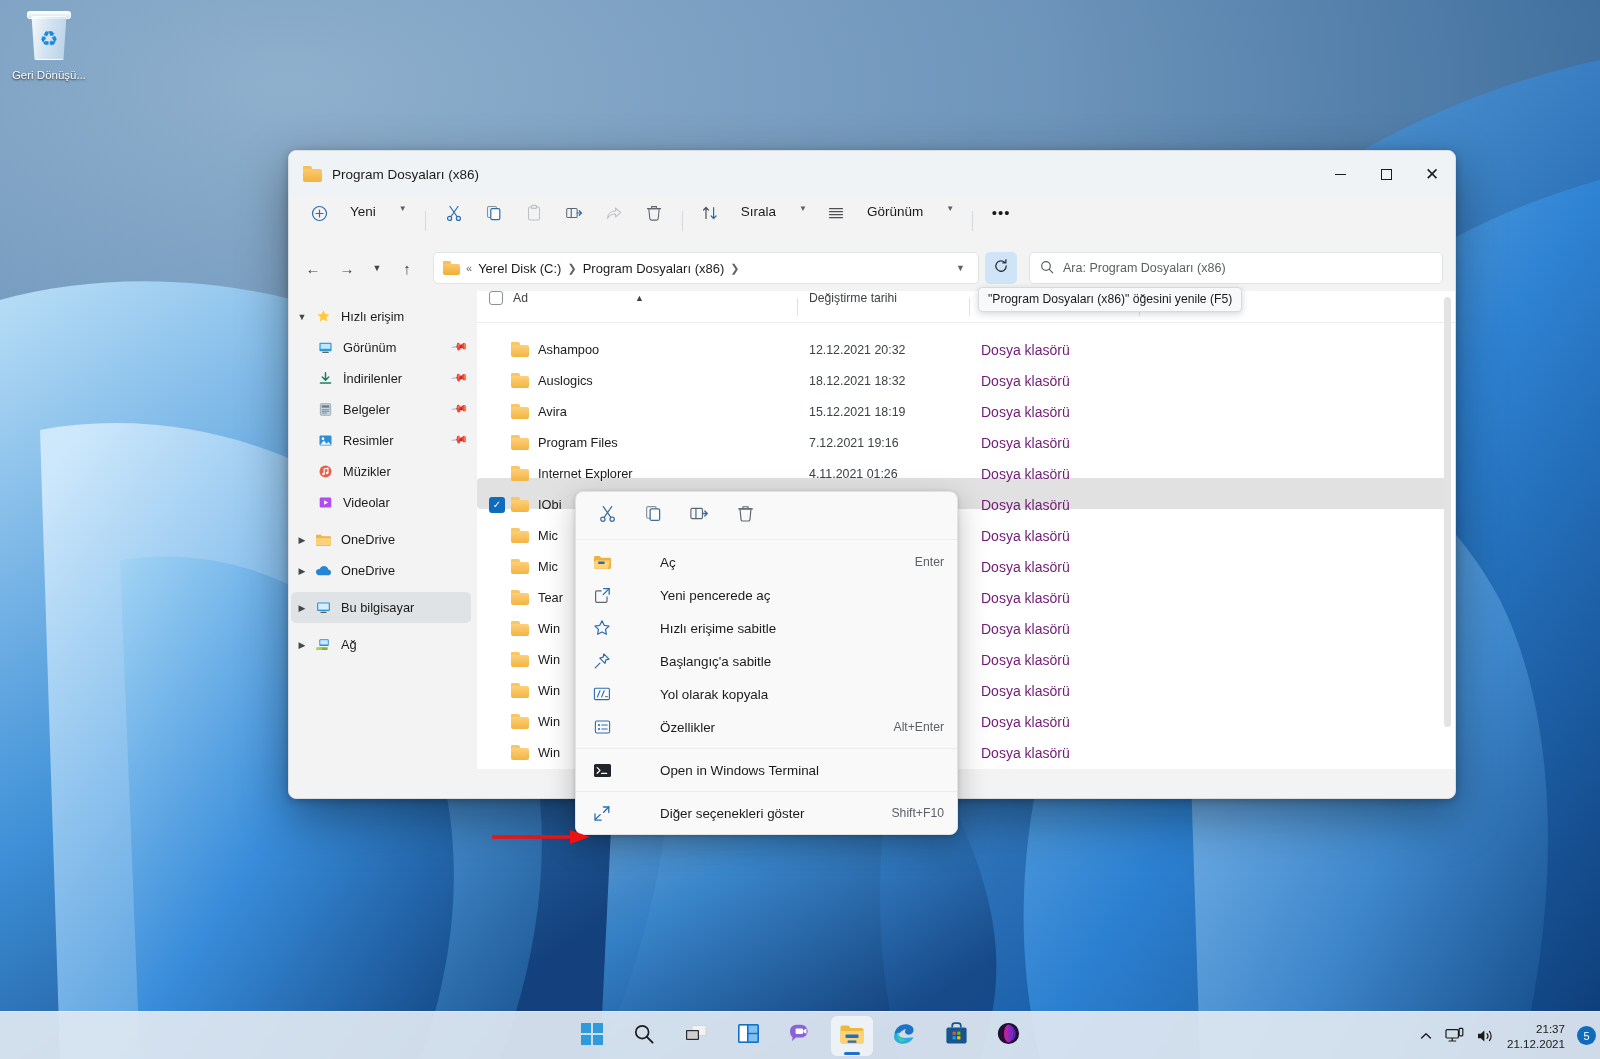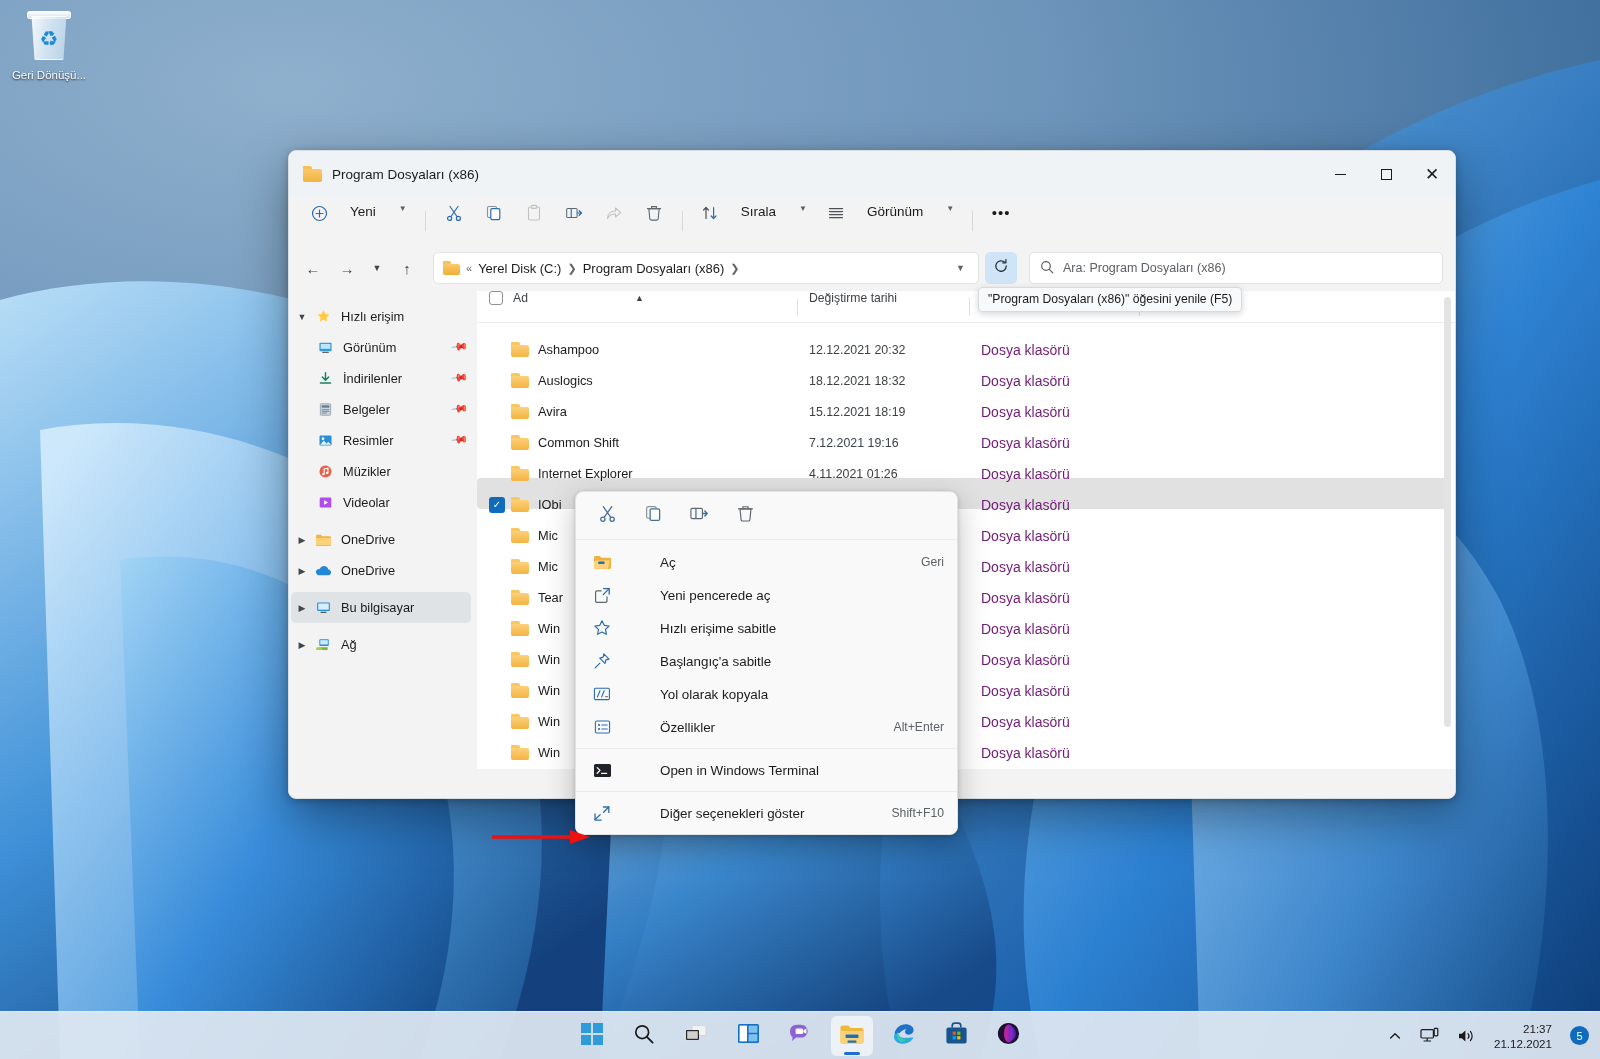--- a/index.html
+++ b/index.html
@@ -328,21 +328,21 @@
     width: 42px; height: 40px; border-radius: 6px;
     display: flex; align-items: center; justify-content: center;
     position: relative;
   }
   .tbi.active { background: rgba(255,255,255,.62); }
   .tbi.active::after {
     content: ""; position: absolute; bottom: 1px; left: 50%; transform: translateX(-50%);
     width: 16px; height: 3px; border-radius: 2px; background: #1f6fd0;
   }
   .tray {
-    position: absolute; right: 11px; display: flex; align-items: center; gap: 18px;
+    position: absolute; right: 4px; display: flex; align-items: center; gap: 12px;
     color: #1b1b1b;
   }
   .tray-ico { display: flex; align-items: center; justify-content: center; }
   .clock { text-align: right; font-size: 11.6px; line-height: 15px; color: #1b1b1b; }
   .notif-badge {
     width: 19px; height: 19px; border-radius: 50%;
     background: #0f6cbd; color: #fff;
     font-size: 11px; display: flex; align-items: center; justify-content: center;
   }
 </style>
@@ -739,21 +739,21 @@
             <div class="cell c-type">Dosya klasörü</div>
             <div class="cell c-size"></div>
           </div>
           <div class="row">
             <div class="cell c-name">
               <span class="row-check off">✓</span>
               <span class="folder-ico">
                   <span class="ft"></span>
                   <span class="fb"></span>
                 </span>
-              <span>Common Shift</span>
+              <span>Program Files</span>
             </div>
             <div class="cell c-date">7.12.2021 19:16</div>
             <div class="cell c-type">Dosya klasörü</div>
             <div class="cell c-size"></div>
           </div>
           <div class="row">
             <div class="cell c-name">
               <span class="row-check off">✓</span>
               <span class="folder-ico">
                   <span class="ft"></span>
@@ -935,21 +935,21 @@
     <div class="cm-block-top">
       <div class="cm-item">
         <span class="cm-ico">
           <svg width="19" height="16" viewBox="0 0 19 16">
               <path d="M1 3.4c0-.8.6-1.4 1.4-1.4h4.3l1.6 1.7h8.3c.8 0 1.4.6 1.4 1.4v8.5c0 .8-.6 1.4-1.4 1.4H2.4c-.8 0-1.4-.6-1.4-1.4z" fill="#f0b23e"></path>
               <path d="M2.6 6.6h14.2l-1.6 7.2c-.1.6-.6 1-1.2 1H2.4c-.8 0-1.4-.6-1.4-1.4V8.1z" fill="#ffd37d"></path>
               <rect x="5.2" y="7.6" width="6.4" height="2.4" rx=".4" fill="#2b6cb0"></rect>
             </svg>
         </span>
         <span>Aç</span>
-        <span class="cm-accel">Geri</span>
+        <span class="cm-accel">Enter</span>
       </div>
 
       <div class="cm-item">
         <span class="cm-ico">
           <svg width="17" height="17" viewBox="0 0 17 17">
               <path d="M9.6 1.6h5.6v5.6" stroke="#2b6cb0" stroke-width="1.3" fill="none" stroke-linecap="round" stroke-linejoin="round"></path>
               <path d="M15.2 1.6 9.2 7.6" stroke="#2b6cb0" stroke-width="1.3" stroke-linecap="round"></path>
               <path d="M13 9.8v4.2c0 .7-.6 1.3-1.3 1.3H2.9c-.7 0-1.3-.6-1.3-1.3V5.2c0-.7.6-1.3 1.3-1.3h4.3" stroke="#5e666d" stroke-width="1.2" fill="none" stroke-linecap="round"></path>
             </svg>
         </span>

